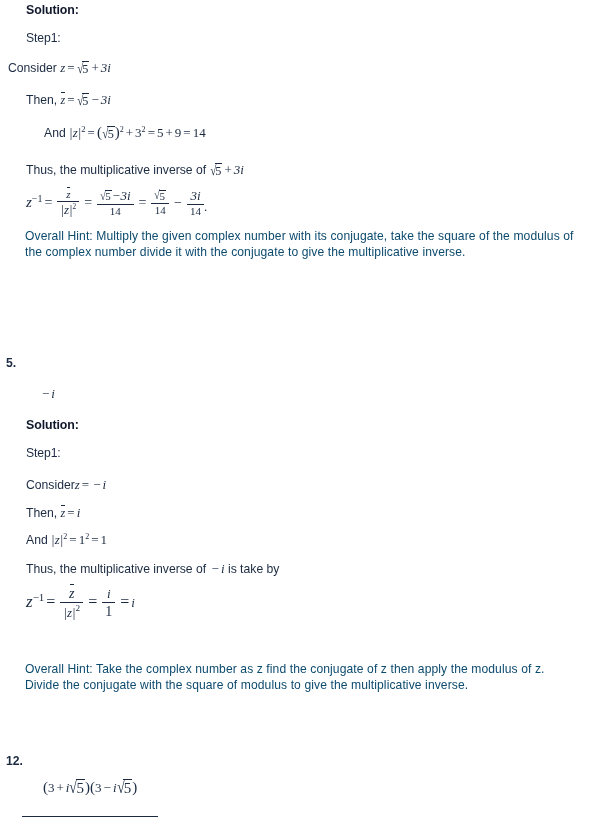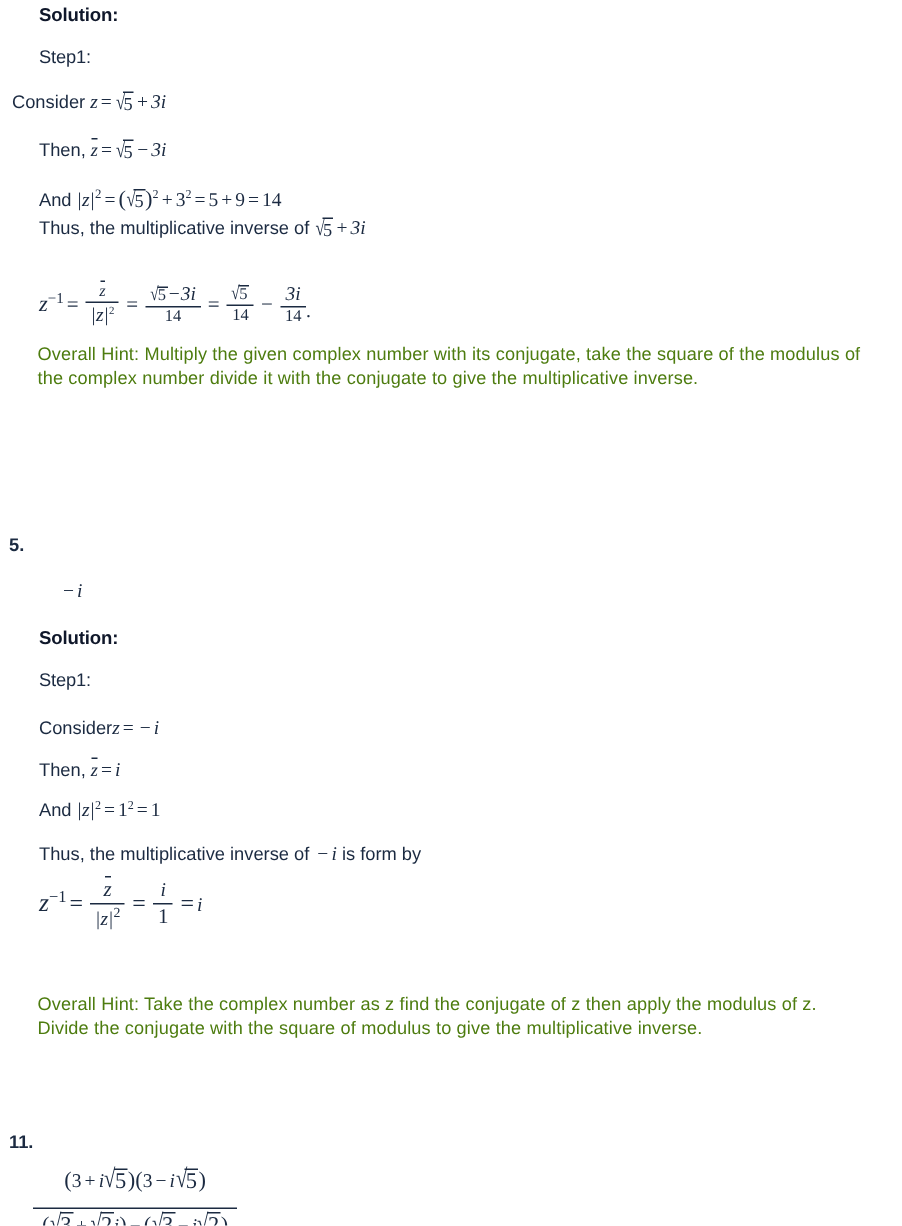--- a/index.html
+++ b/index.html
@@ -41,21 +41,21 @@
     position: absolute;
     font-weight: bold;
     font-size: 12.2px;
     color: #1b2a41;
   }
   .hint {
     position: absolute;
     font-family: "Liberation Sans", sans-serif;
     font-size: 12.1px;
     line-height: 15.5px;
-    color: #4d7c0f;
+    color: #0c4a6e;
     letter-spacing: 0.1px;
     white-space: normal;
   }
 
   
   .math {
     font-family: "Liberation Serif", serif;
     font-style: italic;
     font-size: 13px;
   }
@@ -148,21 +148,21 @@
   .bigfrac {
     position: absolute;
     text-align: center;
     font-family: "Liberation Serif", serif;
     font-size: 15px;
     line-height: 1.12;
     color: #1b2a41;
   }
   .bigfrac > .num {
     display: block;
-    padding: 0 6px 9px 6px;
+    padding: 0 6px 20px 6px;
     border-bottom: 1.2px solid #1b2a41;
     white-space: nowrap;
   }
   .bigfrac > .den {
     display: block;
     padding: 2px 6px 0 6px;
     white-space: nowrap;
   }
   .paren {
     font-style: normal;
@@ -179,25 +179,25 @@
   <div class="line" style="left:26px; top:31px;">Step1:</div>
 
   <div class="eqline" style="left:8px; top:60px; font-size:12.2px;">
     <span>Consider </span><span class="math">z</span><span class="op">=</span><span class="rad"><span class="tick">√</span><span class="rbody">5</span></span><span class="op">+</span><span class="math">3i</span>
   </div>
 
   <div class="eqline" style="left:26px; top:92px; font-size:12.2px;">
     <span>Then, </span><span class="zbar">z</span><span class="op">=</span><span class="rad"><span class="tick">√</span><span class="rbody">5</span></span><span class="op">−</span><span class="math">3i</span>
   </div>
 
-  <div class="eqline" style="left:26px; top:124px; font-size:12.2px;">
+  <div class="eqline" style="left:44px; top:124px; font-size:12.2px;">
     <span>And </span><span class="math-up"><span class="math">|z|</span><sup class="exp">2</sup></span><span class="op">=</span><span class="math-up" style="font-size:15px;">(</span><span class="rad"><span class="tick">√</span><span class="rbody">5</span></span><span class="math-up" style="font-size:15px;">)</span><sup class="exp">2</sup><span class="op">+</span><span class="math-up">3</span><sup class="exp">2</sup><span class="op">=</span><span class="math-up">5</span><span class="op">+</span><span class="math-up">9</span><span class="op">=</span><span class="math-up">14</span>
   </div>
 
-  <div class="eqline" style="left:26px; top:144px; font-size:12.2px;">
+  <div class="eqline" style="left:26px; top:162px; font-size:12.2px;">
     <span>Thus, the multiplicative inverse of </span><span class="rad"><span class="tick">√</span><span class="rbody">5</span></span><span class="op">+</span><span class="math">3i</span>
   </div>
 
   <div class="eqline" style="left:26px; top:189px; font-size:13px;">
     <span class="math" style="font-size:15px;">z</span><sup class="exp" style="font-size:10px;">−1</sup><span class="op" style="font-size:14px;">=</span><span class="frac" style="font-size:11px;">
         <span class="num"><span class="zbar">z</span></span>
         <span class="den"><span class="math">|z|</span><sup class="exp">2</sup></span>
       </span><span class="op" style="font-size:14px;">=</span><span class="frac" style="font-size:11px;">
         <span class="num"><span class="rad"><span class="tick">√</span><span class="rbody">5</span></span><span class="math">−3i</span></span>
         <span class="den">14</span>
@@ -228,36 +228,36 @@
 
   <div class="eqline" style="left:26px; top:505px; font-size:12.2px;text-align:right;">
     <span>Then, </span><span class="zbar">z</span><span class="op">=</span><span class="math">i</span>
   </div>
 
   <div class="eqline" style="left:26px; top:532px; font-size:12.2px;">
     <span>And </span><span class="math">|z|</span><sup class="exp">2</sup><span class="op">=</span><span class="math-up">1</span><sup class="exp">2</sup><span class="op">=</span><span class="math-up">1</span>
   </div>
 
   <div class="eqline" style="left:26px; top:561px; font-size:12.2px;">
-    <span>Thus, the multiplicative inverse of </span><span class="op">−</span><span class="math">i</span><span> is form by</span>
+    <span>Thus, the multiplicative inverse of </span><span class="op">−</span><span class="math">i</span><span> is take by</span>
   </div>
 
   <div class="eqline" style="left:26px; top:586px; font-size:15px;">
     <span class="math" style="font-size:17px;">z</span><sup class="exp" style="font-size:11px;">−1</sup><span class="op" style="font-size:16px;">=</span><span class="frac" style="font-size:14px;">
         <span class="num"><span class="zbar">z</span></span>
         <span class="den"><span class="math">|z|</span><sup class="exp">2</sup></span>
       </span><span class="op" style="font-size:16px;">=</span><span class="frac" style="font-size:14px;">
         <span class="num"><span class="math">i</span></span>
         <span class="den">1</span>
       </span><span class="op" style="font-size:16px;">=</span><span class="math">i</span>
   </div>
 
   <div class="hint" style="left:25px; top:662px; width:552px;">Overall Hint: Take the complex number as z find the conjugate of z then apply the modulus of z. Divide the conjugate with the square of modulus to give the multiplicative inverse.</div>
 
-  <div class="qnum" style="left:6px; top:754px;">11.</div>
+  <div class="qnum" style="left:6px; top:754px;">12.</div>
 
   <div class="bigfrac" style="left:22px; top:778px;">
     <span class="num">
       <span class="paren">(</span><span class="math-up">3</span><span class="op">+</span><span class="math">i</span><span class="rad"><span class="tick">√</span><span class="rbody">5</span></span><span class="paren">)</span><span class="paren">(</span><span class="math-up">3</span><span class="op">−</span><span class="math">i</span><span class="rad"><span class="tick">√</span><span class="rbody">5</span></span><span class="paren">)</span>
     </span>
     <span class="den">
       <span class="paren">(</span><span class="rad"><span class="tick">√</span><span class="rbody">3</span></span><span class="op">+</span><span class="rad"><span class="tick">√</span><span class="rbody">2</span></span><span class="math">i</span><span class="paren">)</span><span class="op">−</span><span class="paren">(</span><span class="rad"><span class="tick">√</span><span class="rbody">3</span></span><span class="op">−</span><span class="math">i</span><span class="rad"><span class="tick">√</span><span class="rbody">2</span></span><span class="paren">)</span>
     </span>
   </div>
 

